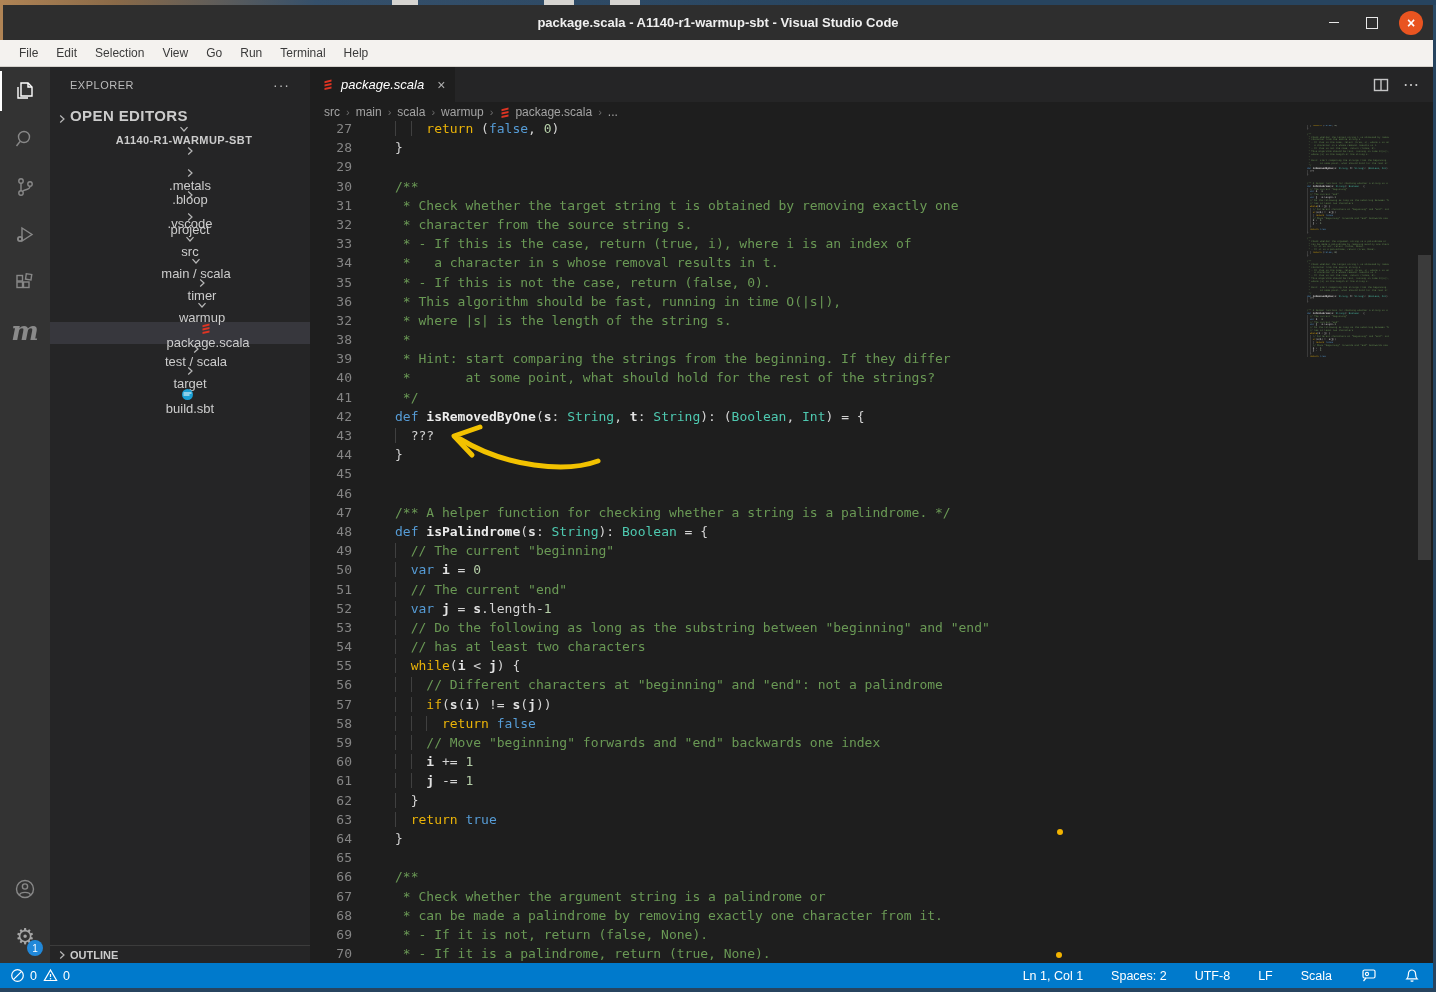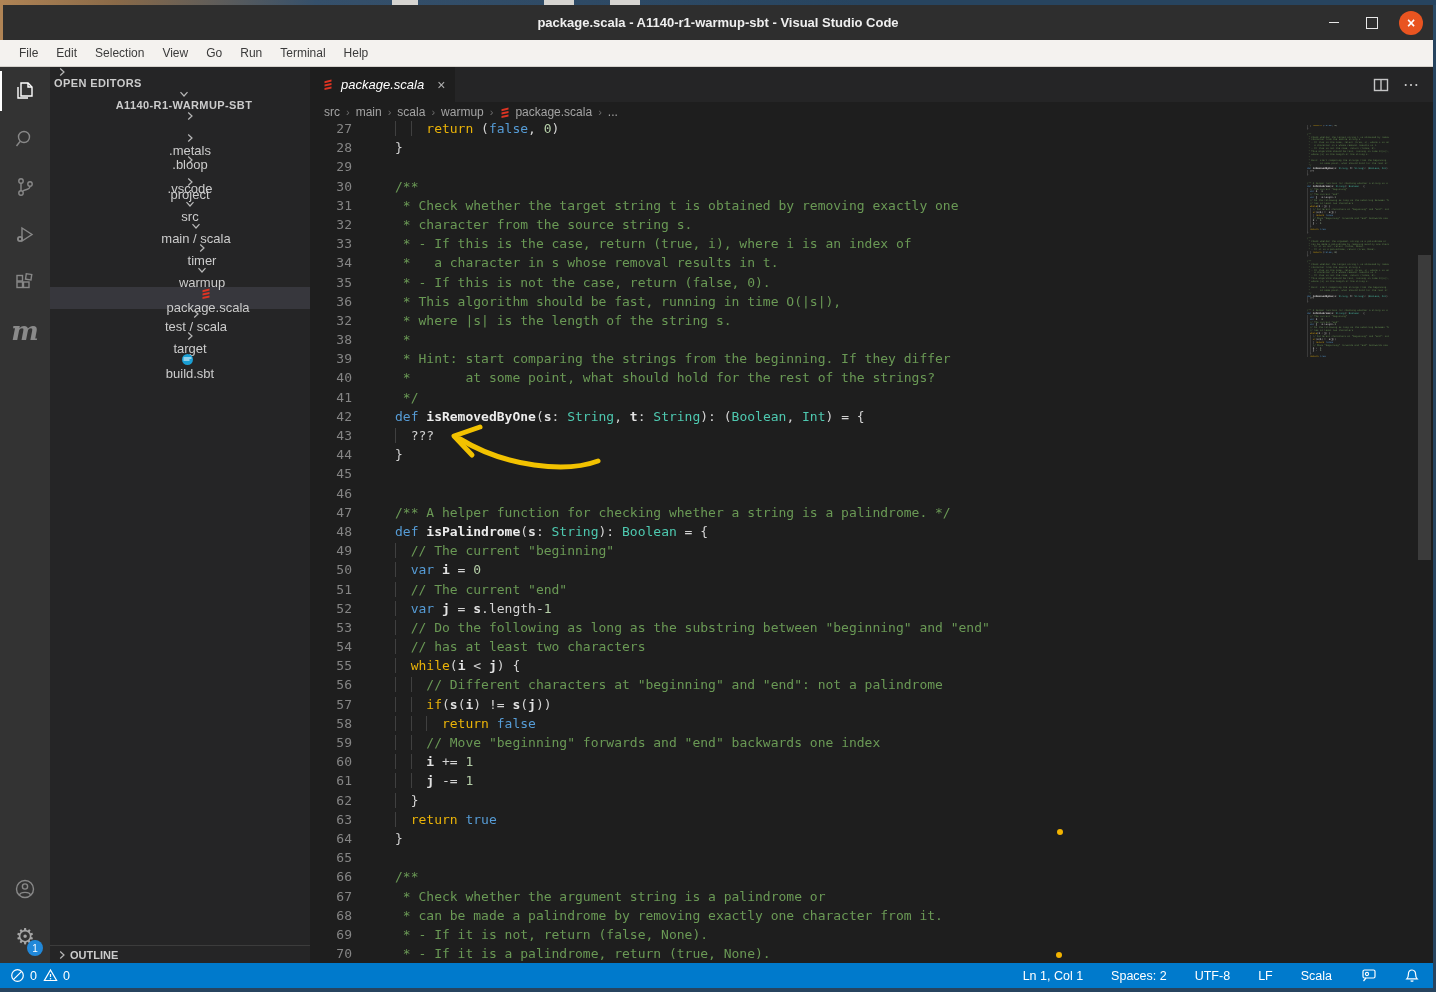--- a/index.html
+++ b/index.html
@@ -35,22 +35,22 @@
   .ab-item.active { color:#fff; }
   .ab-item.active::before { content:""; position:absolute; left:0; top:4px; bottom:4px; width:2px; background:#fff; }
   .ab-bottom { position:absolute; bottom:2px; left:0; width:50px; }
   .ab-badge { position:absolute; right:7px; bottom:5px; width:16px; height:16px; border-radius:50%; background:#2188d9;
     color:#fff; font-size:10px; display:flex; align-items:center; justify-content:center; }
   .metals-m { font-family:"DejaVu Serif",serif; font-style:italic; font-weight:bold; font-size:26px; color:#8a8a8a; }
 
   .sidebar { position:absolute; top:67px; left:50px; width:260px; bottom:29px; background:#252526; color:#cccccc; overflow:hidden; }
   .sb-title { height:35px; display:flex; align-items:center; padding:0 20px 0 20px; font-size:11px; color:#bbbbbb; letter-spacing:.5px; }
   .sb-title .actions { margin-left:auto; color:#bbb; font-size:14px; letter-spacing:1px; }
-  .sb-section { height:22px; display:flex; align-items:flex-start; font-size:11px; font-weight:bold; color:#cccccc;
-    letter-spacing:.4px; padding-left:4px;flex-direction:column; }
+  .sb-section { height:22px; display:flex; align-items:flex-end; font-size:15px; font-weight:bold; color:#cccccc;
+    letter-spacing:.4px; padding-left:4px; }
   .tree { font-size:13px; }
   .tree-item { height:22px; display:flex; align-items:center; white-space:nowrap; cursor:default;flex-direction:column; }
   .tree-item.selected { background:#37373d; }
   .tree-item .chev { width:16px; display:flex; justify-content:center; flex:none; }
   .tree-item .ficon { width:16px; margin-right:5px; display:flex; justify-content:center; flex:none; }
   .tree-item .lbl { color:#cccccc; }
   .tree-item.rootlbl .lbl { font-weight:bold; font-size:11px; letter-spacing:.4px; }
   .sb-outline { position:absolute; bottom:0; left:0; right:0; height:18px; border-top:1px solid #3c3c3c;
     display:flex; align-items:center; font-size:11px; font-weight:bold; padding-left:4px; background:#252526; }
 
@@ -183,20 +183,24 @@
         </svg>
       </div>
       <div class="ab-item" style="position:relative;">
         <span style="font-size:22px;color:#a6a6a6;">⚙</span>
         <span class="ab-badge">1</span>
       </div>
     </div>
 </div>
 
 <div class="sidebar">
+  <div class="sb-title">
+    <span>EXPLORER</span>
+    <span class="actions">···</span>
+  </div>
   <div class="sb-section">
     <span class="chev" id="oe-chev" style="width:16px;display:flex;justify-content:center;">
         <svg width="10" height="10" viewBox="0 0 10 10">
           <path d="M3.2 1.5 L7 5 L3.2 8.5" fill="none" stroke="#b8b8b8" stroke-width="1.2"></path>
         </svg>
       </span>
     <span>OPEN EDITORS</span>
   </div>
   <div class="tree" id="tree">
       <div class="tree-item rootlbl" style="padding-left:8px;">

